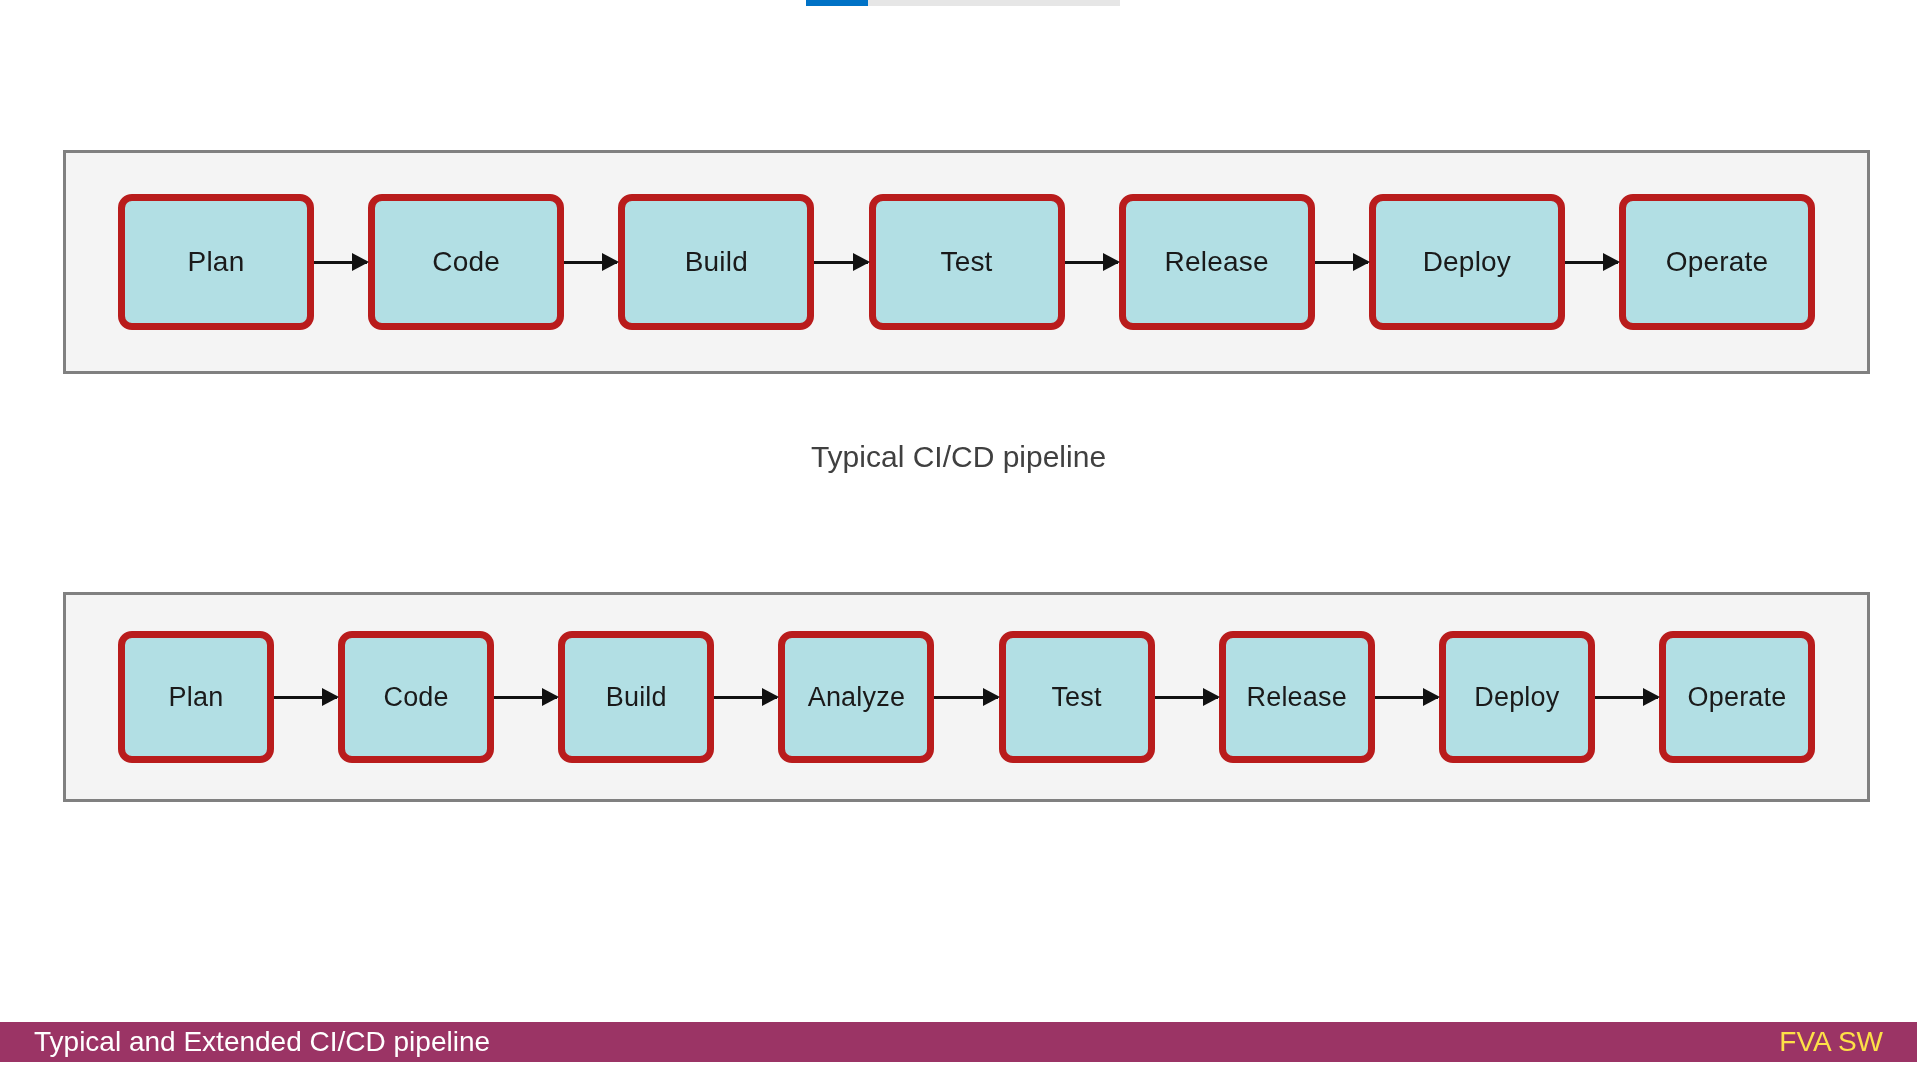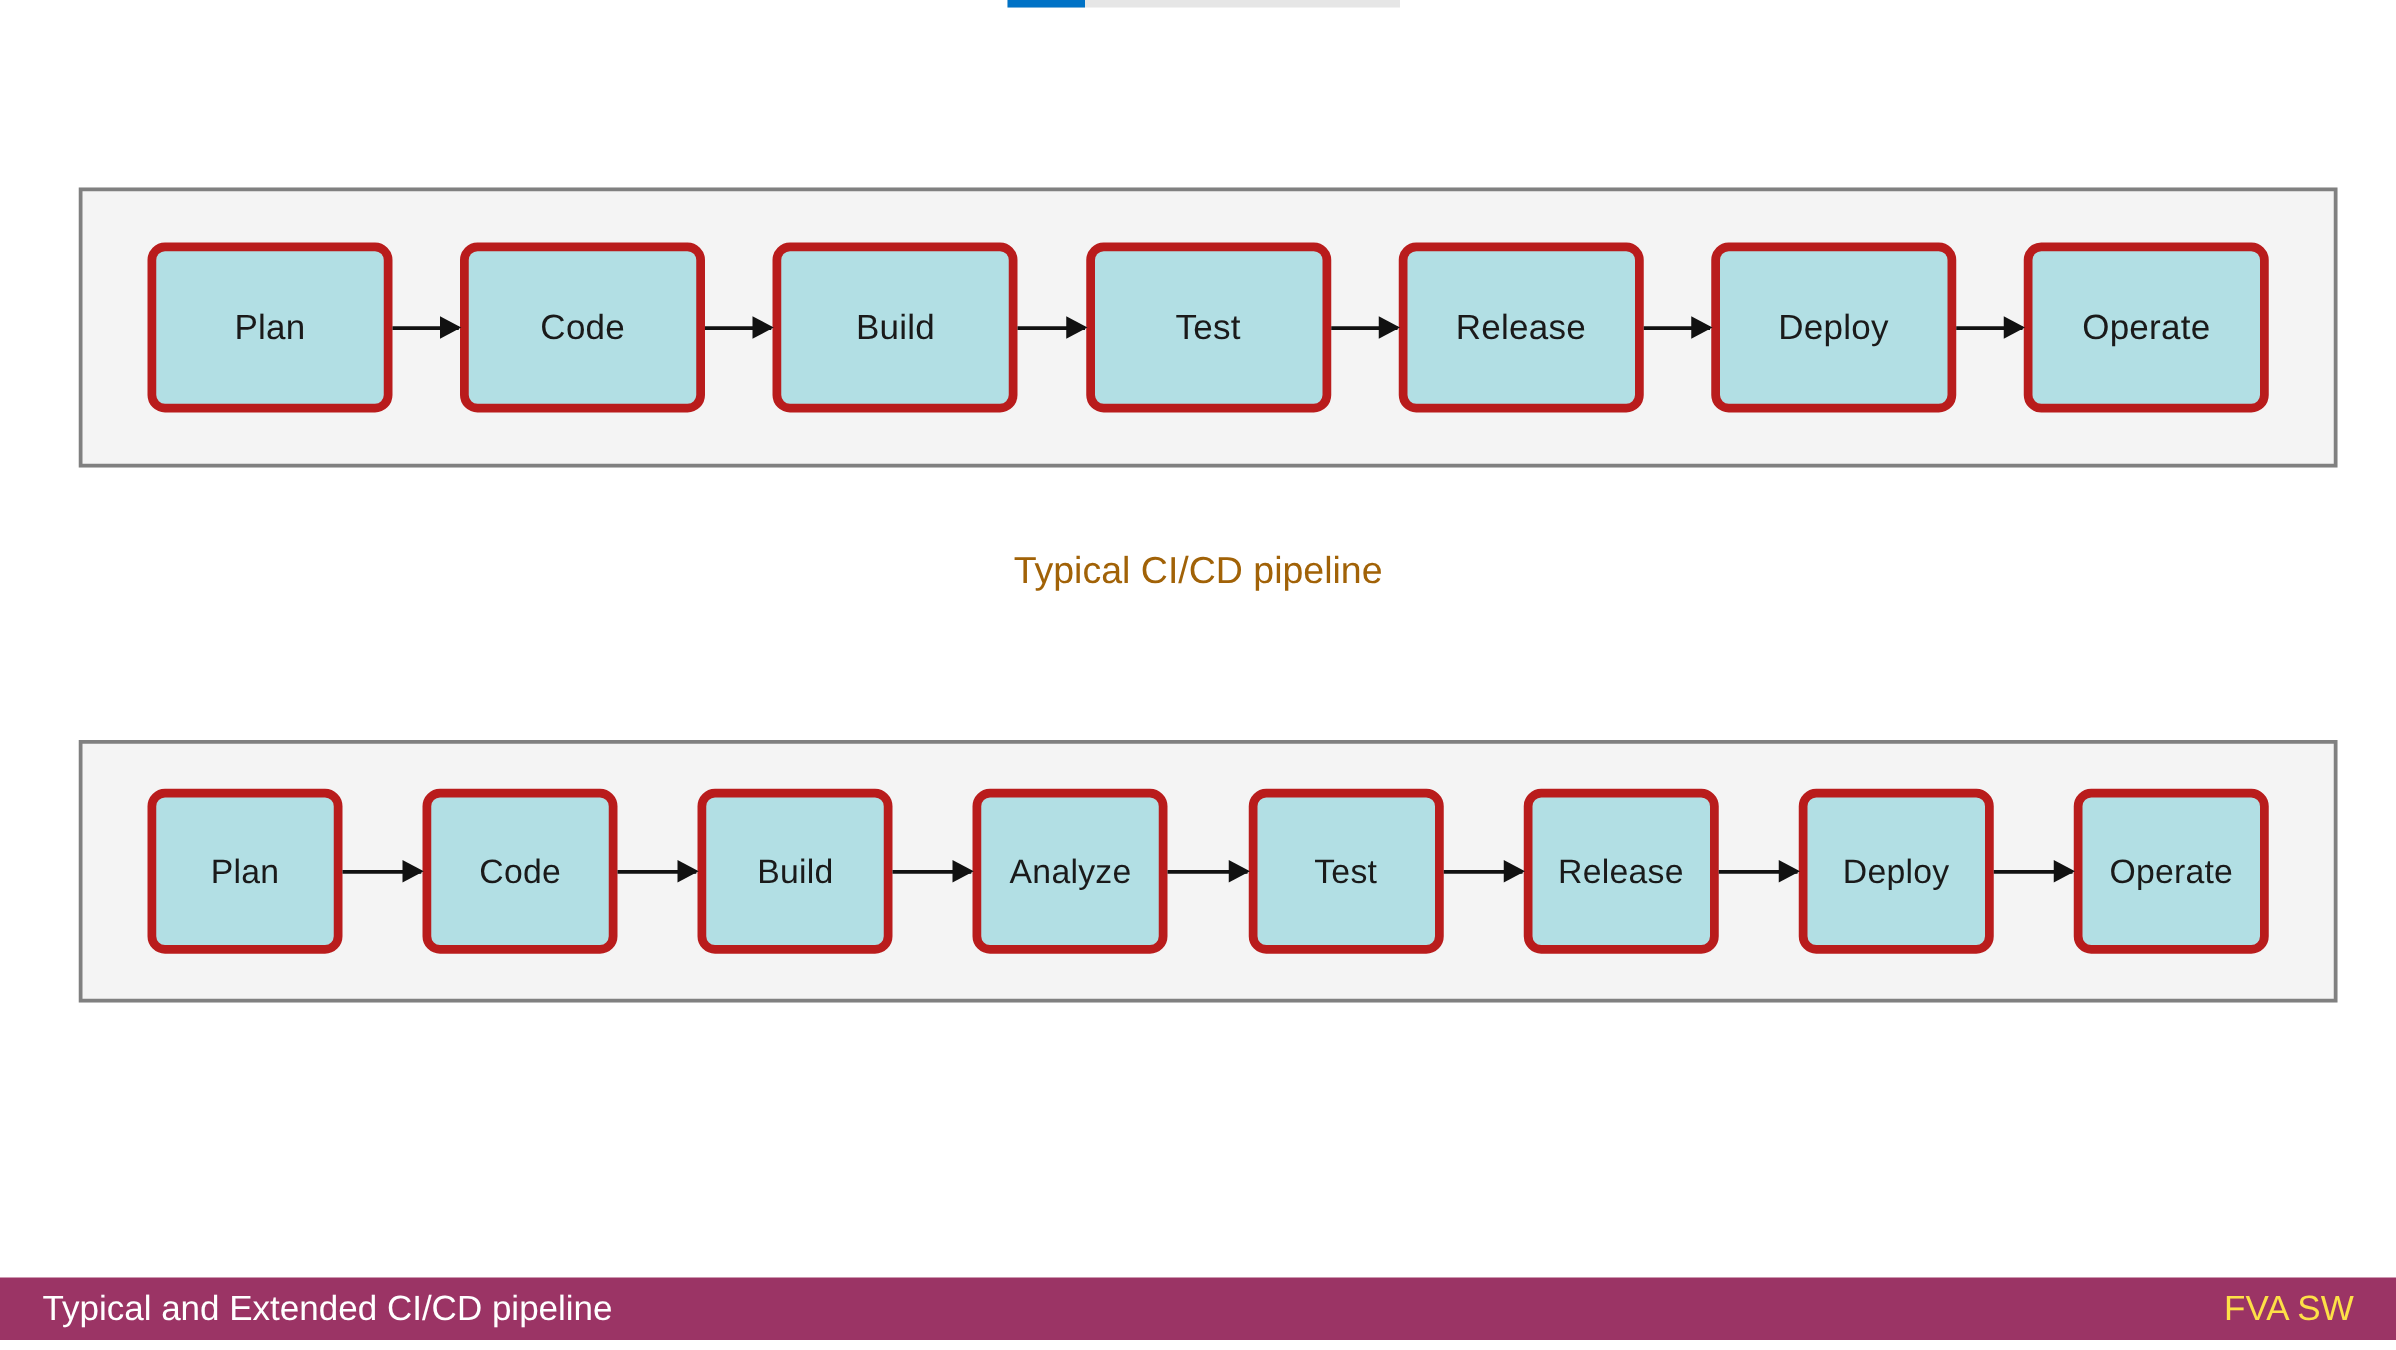--- a/index.html
+++ b/index.html
@@ -108,32 +108,32 @@
     border-bottom: 9px solid transparent;
   }
 
   
   .caption {
     position: absolute;
     width: 1917px;
     left: 0;
     text-align: center;
     font-size: 30px;
-    color: #a16207;
+    color: #404040;
   }
   #caption-typical  { top: 440px; }
   #caption-extended { top: 903px; }
 
   
   .footer {
     position: absolute;
     left: 0;
     top: 1022px;
     width: 1917px;
-    height: 50px;
+    height: 40px;
     background: #9b3465;
     display: flex;
     align-items: center;
     justify-content: space-between;
     padding: 0 34px;
   }
   .footer-title {
     color: #ffffff;
     font-size: 28px;
   }

